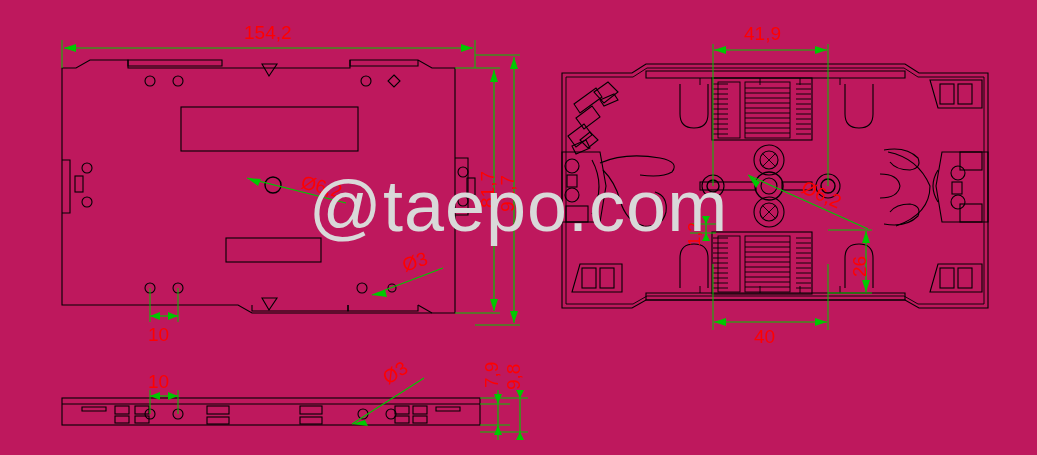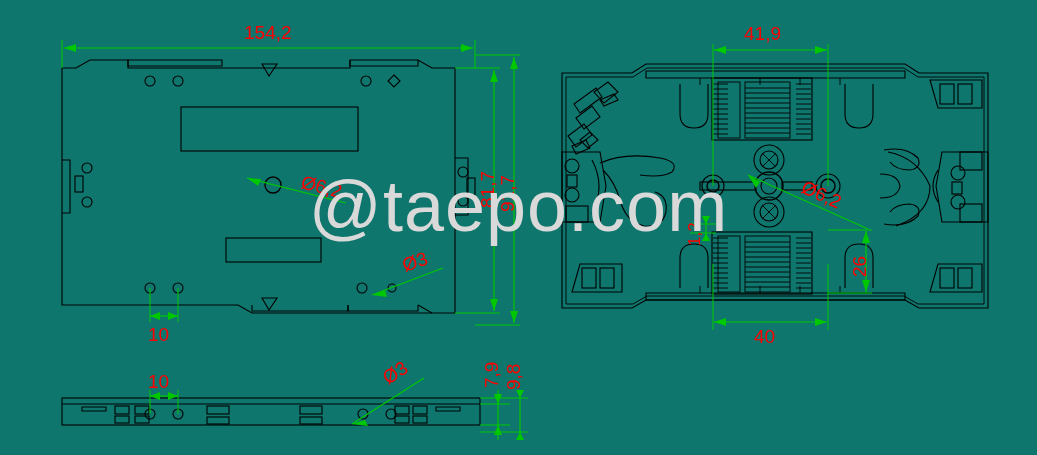--- a/index.html
+++ b/index.html
@@ -8,21 +8,21 @@
     padding: 0;
     background: #ffffff;
   }
   body {
     font-family: "Liberation Sans", sans-serif;
   }
   #stage {
     position: relative;
     width: 1037px;
     height: 455px;
-    background: #0f766e;
+    background: #be185d;
     overflow: hidden;
   }
   #stage svg {
     position: absolute;
     left: 0;
     top: 0;
     display: block;
   }
   .wm {
     position: absolute;

